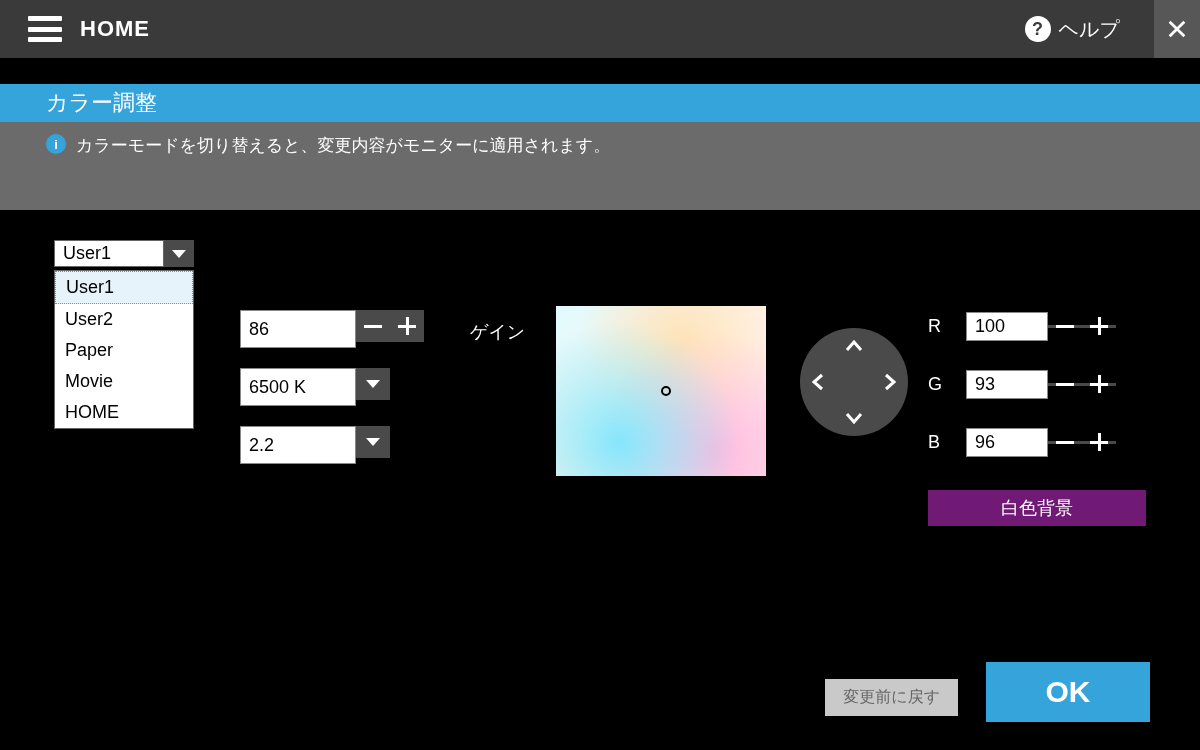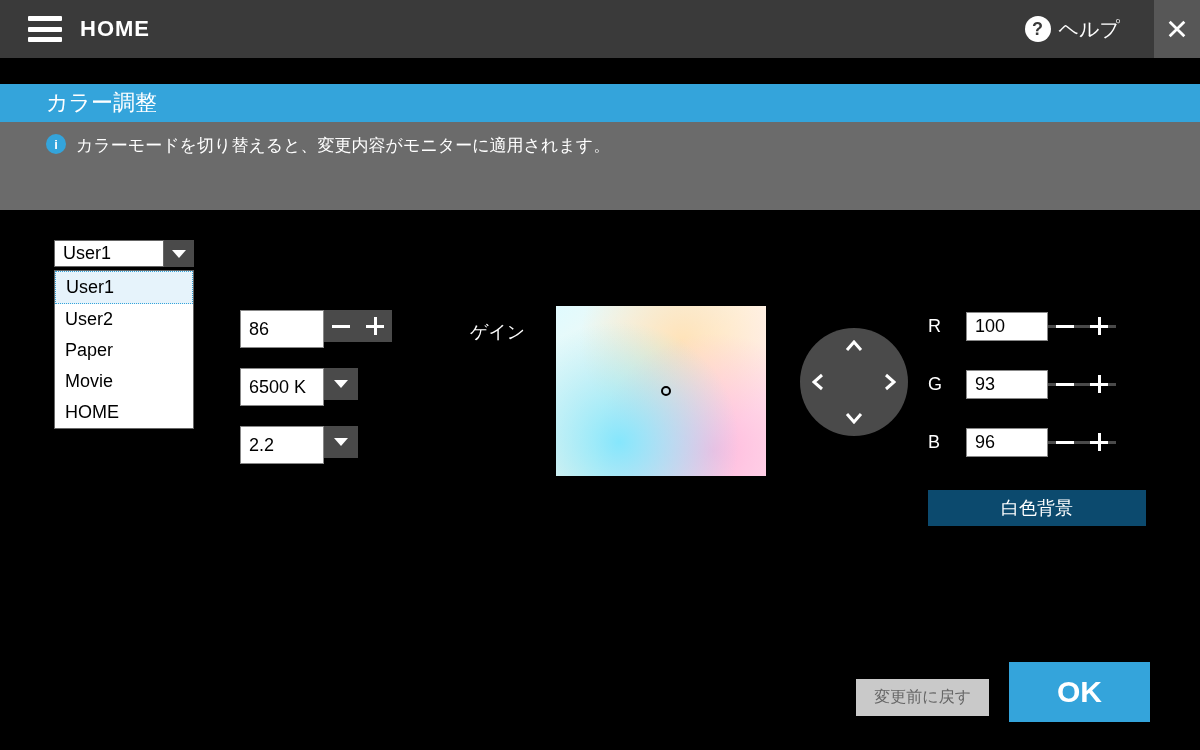--- a/index.html
+++ b/index.html
@@ -131,21 +131,21 @@
     position:absolute;
     left: 240px;
     top: 100px;
   }
   .field-row {
     display:flex;
     margin-bottom: 26px;
     height:32px;
   }
   .field-input {
-    width: 84px;
+    width: 116px;
     background:#fff;
     color:#000;
     border:1px solid #888;
     font-size:18px;
     padding: 18px 8px;
   }
   .step-btn {
     width:34px;
     background:#4a4a4a;
     display:flex; align-items:center; justify-content:center;
@@ -233,36 +233,36 @@
     font-size:18px;
     padding:3px 8px;
   }
 
   .white-bg-btn {
     position:absolute;
     left: 928px;
     top: 280px;
     width: 218px;
     height: 36px;
-    background:#0c4a6e;
+    background:#701a75;
     display:flex; align-items:center; justify-content:center;
     font-size:18px;
     cursor:pointer;
   }
 
   
   .bottom-row {
     position:absolute;
     left:0;
     width:1200px;
     top: 672px;
     display:flex;
     justify-content: flex-end;
     align-items:center;
-    gap: 20px;
+    gap: 28px;
     padding-right: 50px;
   }
   .revert-btn {
     background:#c9c9c9;
     color:#666;
     padding: 8px 18px;
     font-size:16px;
     cursor:pointer;
   }
   .reset-btn {
@@ -288,21 +288,21 @@
     border-left:5px solid transparent;
     border-right:5px solid transparent;
     border-bottom:7px solid #fff;
     transform: rotate(45deg);
   }
   .ok-btn {
     background:#34a4db;
     color:#fff;
     font-size:30px;
     font-weight:600;
-    width:141px;
+    width:164px;
     height:60px;
     display:flex; align-items:center; justify-content:center;
     cursor:pointer;
     margin-top:-10px;
   }
 </style>
 </head>
 <body>
 
 <div class="topbar">

